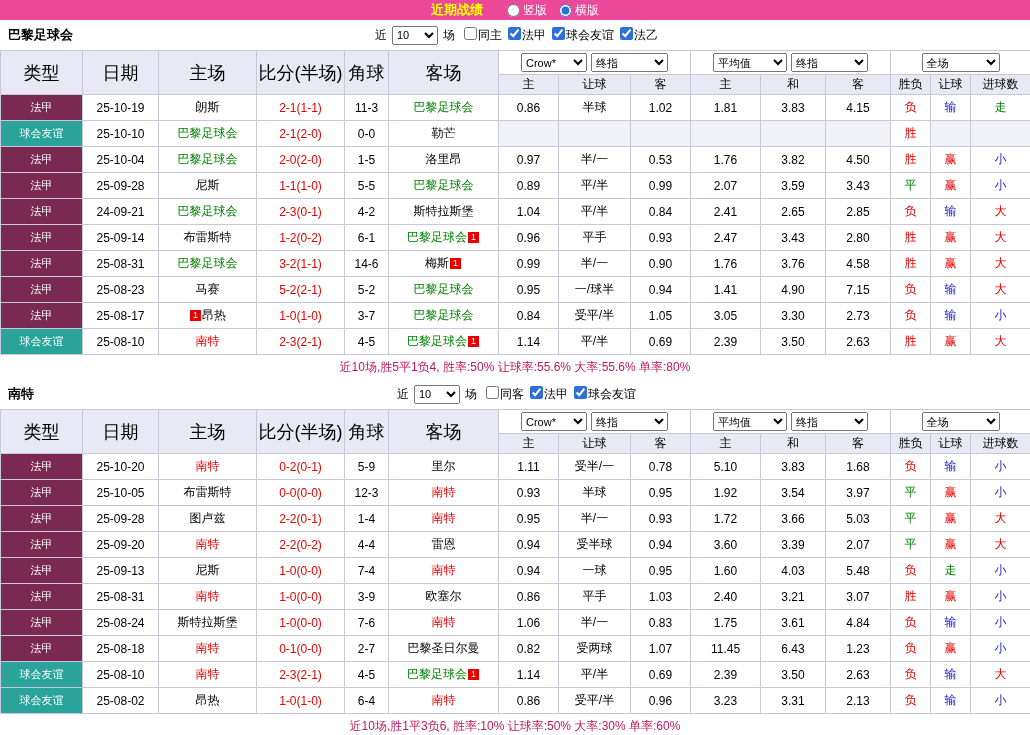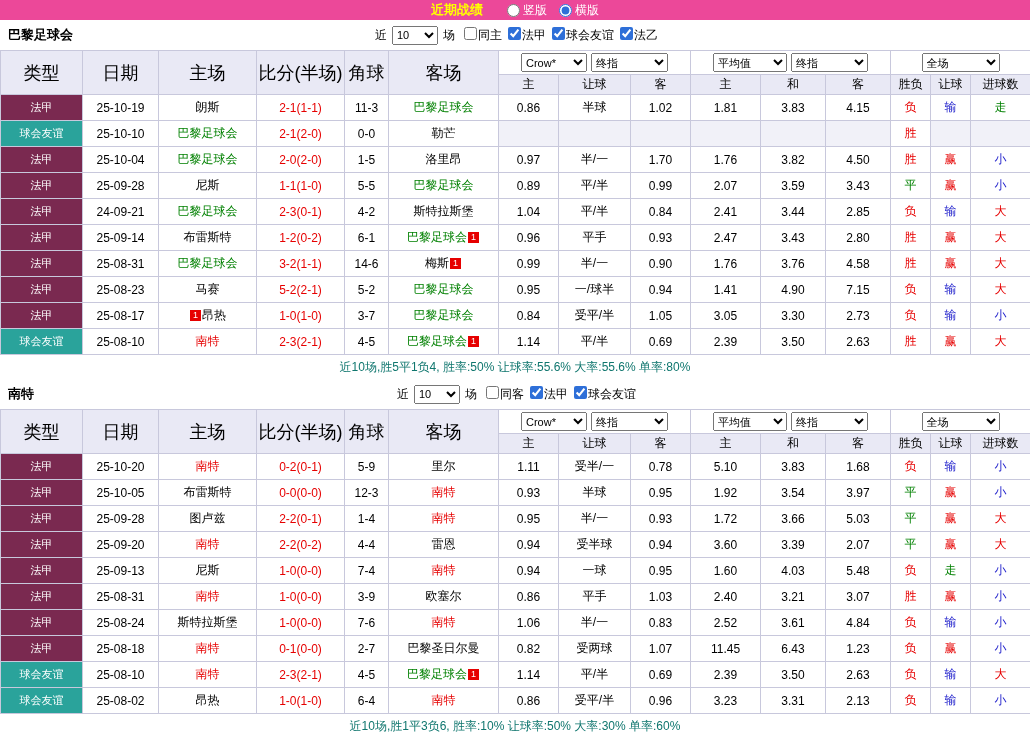--- a/index.html
+++ b/index.html
@@ -32,21 +32,21 @@
   td.lg-1{background:#7a2950}
   td.lg-f{background:#2aa39b}
   td.score{color:#e60000}
   td.empty{background:#f1f1f8}
   .t-green{color:#008000}
   .t-red{color:#e60000}
   .c-red{color:#e60000}
   .c-green{color:#008000}
   .c-blue{color:#2222cc}
   .badge{display:inline-block;width:11px;height:11px;line-height:11px;background:#e60000;color:#fff;font-size:9px;text-align:center;vertical-align:middle;margin:0 1px}
-  .summary{height:24px;display:flex;align-items:center;justify-content:center;color:#0f766e;font-size:12px}
+  .summary{height:24px;display:flex;align-items:center;justify-content:center;color:#be185d;font-size:12px}
 </style>
 </head>
 <body>
 
 <div class="page">
   <div class="topbar">
     <span class="topbar-title">近期战绩</span>
     <label class="radio">
       <input type="radio" name="viewmode" style="">
       <span>竖版</span>
@@ -159,21 +159,21 @@
             </tr>
             <tr class="row">
               <td class="lg lg-1">法甲</td>
               <td class="dt">25-10-04</td>
               <td class="team"><span class="t-green">巴黎足球会</span></td>
               <td class="score">2-0(2-0)</td>
               <td class="corner">1-5</td>
               <td class="team"><span>洛里昂</span></td>
               <td class="num">0.97</td>
               <td class="num">半/一</td>
-              <td class="num">1.70</td>
+              <td class="num">0.53</td>
               <td class="num">1.76</td>
               <td class="num">3.82</td>
               <td class="num">4.50</td>
               <td class="res c-red">胜</td>
               <td class="res c-red">赢</td>
               <td class="res c-blue">小</td>
             </tr>
             <tr class="row">
               <td class="lg lg-1">法甲</td>
               <td class="dt">25-09-28</td>
@@ -195,21 +195,21 @@
               <td class="lg lg-1">法甲</td>
               <td class="dt">24-09-21</td>
               <td class="team"><span class="t-green">巴黎足球会</span></td>
               <td class="score">2-3(0-1)</td>
               <td class="corner">4-2</td>
               <td class="team"><span>斯特拉斯堡</span></td>
               <td class="num">1.04</td>
               <td class="num">平/半</td>
               <td class="num">0.84</td>
               <td class="num">2.41</td>
-              <td class="num">3.44</td>
+              <td class="num">2.65</td>
               <td class="num">2.85</td>
               <td class="res c-red">负</td>
               <td class="res c-blue">输</td>
               <td class="res c-red">大</td>
             </tr>
             <tr class="row">
               <td class="lg lg-1">法甲</td>
               <td class="dt">25-09-14</td>
               <td class="team"><span>布雷斯特</span></td>
               <td class="score">1-2(0-2)</td>
@@ -464,21 +464,21 @@
             <tr class="row">
               <td class="lg lg-1">法甲</td>
               <td class="dt">25-08-24</td>
               <td class="team"><span>斯特拉斯堡</span></td>
               <td class="score">1-0(0-0)</td>
               <td class="corner">7-6</td>
               <td class="team"><span class="t-red">南特</span></td>
               <td class="num">1.06</td>
               <td class="num">半/一</td>
               <td class="num">0.83</td>
-              <td class="num">2.52</td>
+              <td class="num">1.75</td>
               <td class="num">3.61</td>
               <td class="num">4.84</td>
               <td class="res c-red">负</td>
               <td class="res c-blue">输</td>
               <td class="res c-blue">小</td>
             </tr>
             <tr class="row">
               <td class="lg lg-1">法甲</td>
               <td class="dt">25-08-18</td>
               <td class="team"><span class="t-red">南特</span></td>

